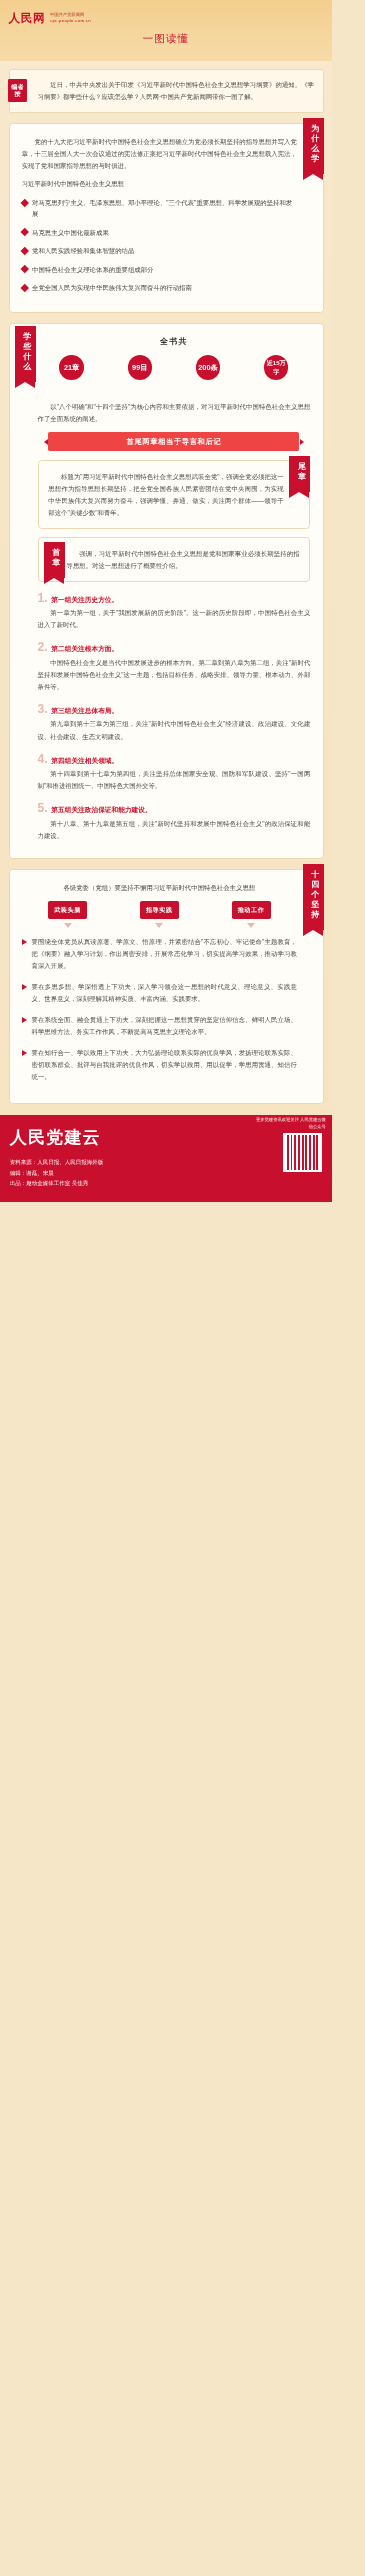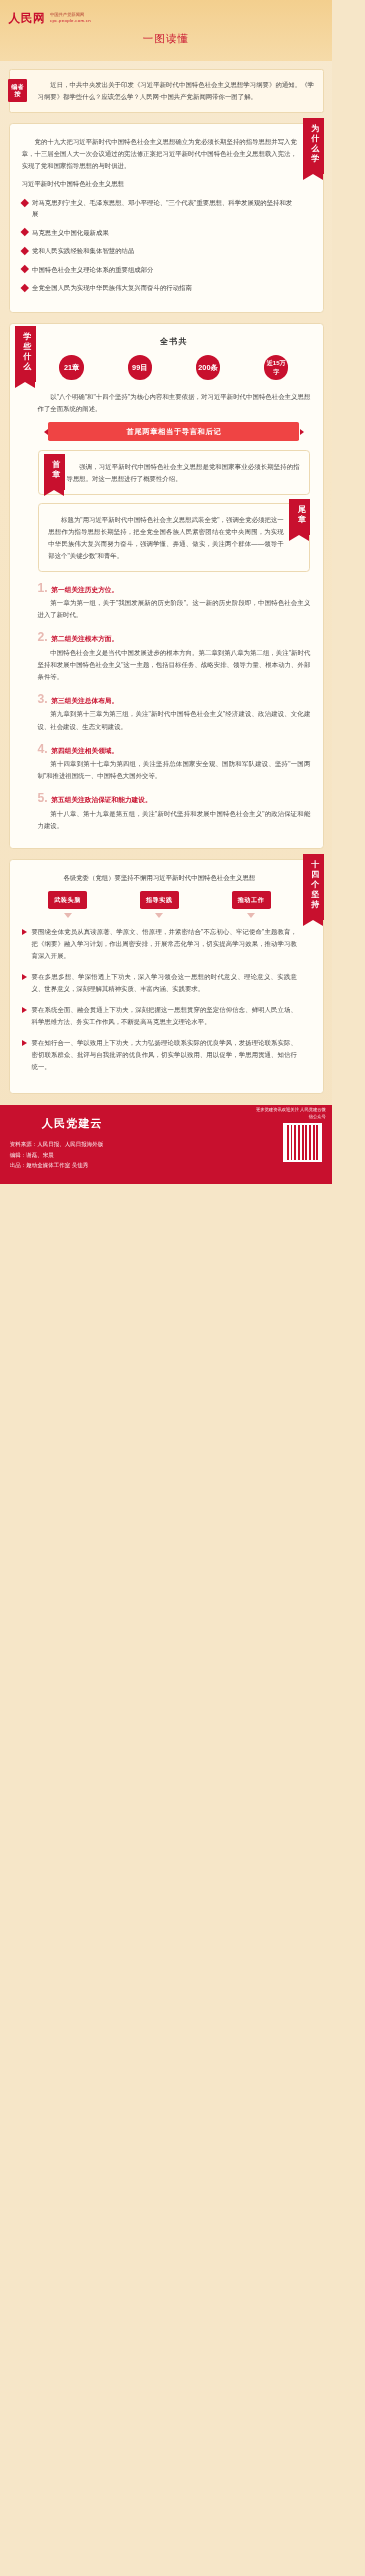--- a/index.html
+++ b/index.html
@@ -181,21 +181,21 @@
   .numcircle {
     width: 24.4px; height: 24.4px;
     border-radius: 50%;
     background: #c8102e;
     color: #fff;
     font-size: 7.3px;
     font-weight: bold;
     display: flex;
     align-items: center;
     justify-content: center;
-    margin: 0 auto 3px auto;
+    margin: 0 auto 13px auto;
   }
   .numcircle.small { font-size: 6.1px; }
 
   
   .banner {
     margin: 6.1px auto 7.3px auto;
     background: #ef4444;
     color: #fff;
     font-size: 7.3px;
     font-weight: bold;
@@ -298,25 +298,24 @@
   
   .footer {
     background: #c8102e;
     color: #fff;
     padding: 11px 9.8px 13.4px 9.8px;
     margin-top: 11px;
     position: relative;
     min-height: 73px;
   }
   .f-title {
-    font-size: 11px;
+    font-size: 17px;
     font-weight: bold;
     letter-spacing: 1.2px;
     margin-bottom: 8.5px;
-    margin-left: 32px;
   }
   .f-line { font-size: 5.5px; line-height: 1.9; opacity: .95; }
   .qr {
     position: absolute;
     right: 9.8px;
     top: 18.3px;
     width: 39px;
     height: 39px;
     background:
       repeating-linear-gradient(90deg,#fff 0 1.8px,#c8102e 1.8px 3.7px),
@@ -404,30 +403,30 @@
         <div class="numitem">
           <div class="numcircle small">近15万字</div>
         </div>
       </div>
 
       <p class="para">以"八个明确"和"十四个坚持"为核心内容和主要依据，对习近平新时代中国特色社会主义思想作了全面系统的阐述。</p>
 
       <div class="banner">首尾两章相当于导言和后记</div>
 
       <div class="sect" style="margin:8.5px 0;">
+        <div class="tab right" style="top:-3.7px;">尾章</div>
+        <div class="sect-body" style="padding:9.8px 25.6px 8.5px 9.8px;">
+          <p class="para">标题为"用习近平新时代中国特色社会主义思想武装全党"，强调全党必须把这一思想作为指导思想长期坚持，把全党全国各族人民紧密团结在党中央周围，为实现中华民族伟大复兴而努力奋斗，强调学懂、弄通、做实，关注两个群体——领导干部这个"关键少数"和青年。</p>
+        </div>
+      </div>
+
+      <div class="sect" style="margin:8.5px 0;">
         <div class="tab left" style="top:-3.7px;">首章</div>
         <div class="sect-body leftpad" style="padding:9.8px 9.8px 8.5px 28px;">
           <p class="para">强调，习近平新时代中国特色社会主义思想是党和国家事业必须长期坚持的指导思想。对这一思想进行了概要性介绍。</p>
-        </div>
-      </div>
-
-      <div class="sect" style="margin:8.5px 0;">
-        <div class="tab right" style="top:-3.7px;">尾章</div>
-        <div class="sect-body" style="padding:9.8px 25.6px 8.5px 9.8px;">
-          <p class="para">标题为"用习近平新时代中国特色社会主义思想武装全党"，强调全党必须把这一思想作为指导思想长期坚持，把全党全国各族人民紧密团结在党中央周围，为实现中华民族伟大复兴而努力奋斗，强调学懂、弄通、做实，关注两个群体——领导干部这个"关键少数"和青年。</p>
         </div>
       </div>
 
 
       <div class="group">
         <div class="group-head">
           <span class="gnum">1.</span>
           <span class="gtitle">第一组关注历史方位。</span>
         </div>
         <p class="gbody">第一章为第一组，关于"我国发展新的历史阶段"。这一新的历史阶段即，中国特色社会主义进入了新时代。</p>

